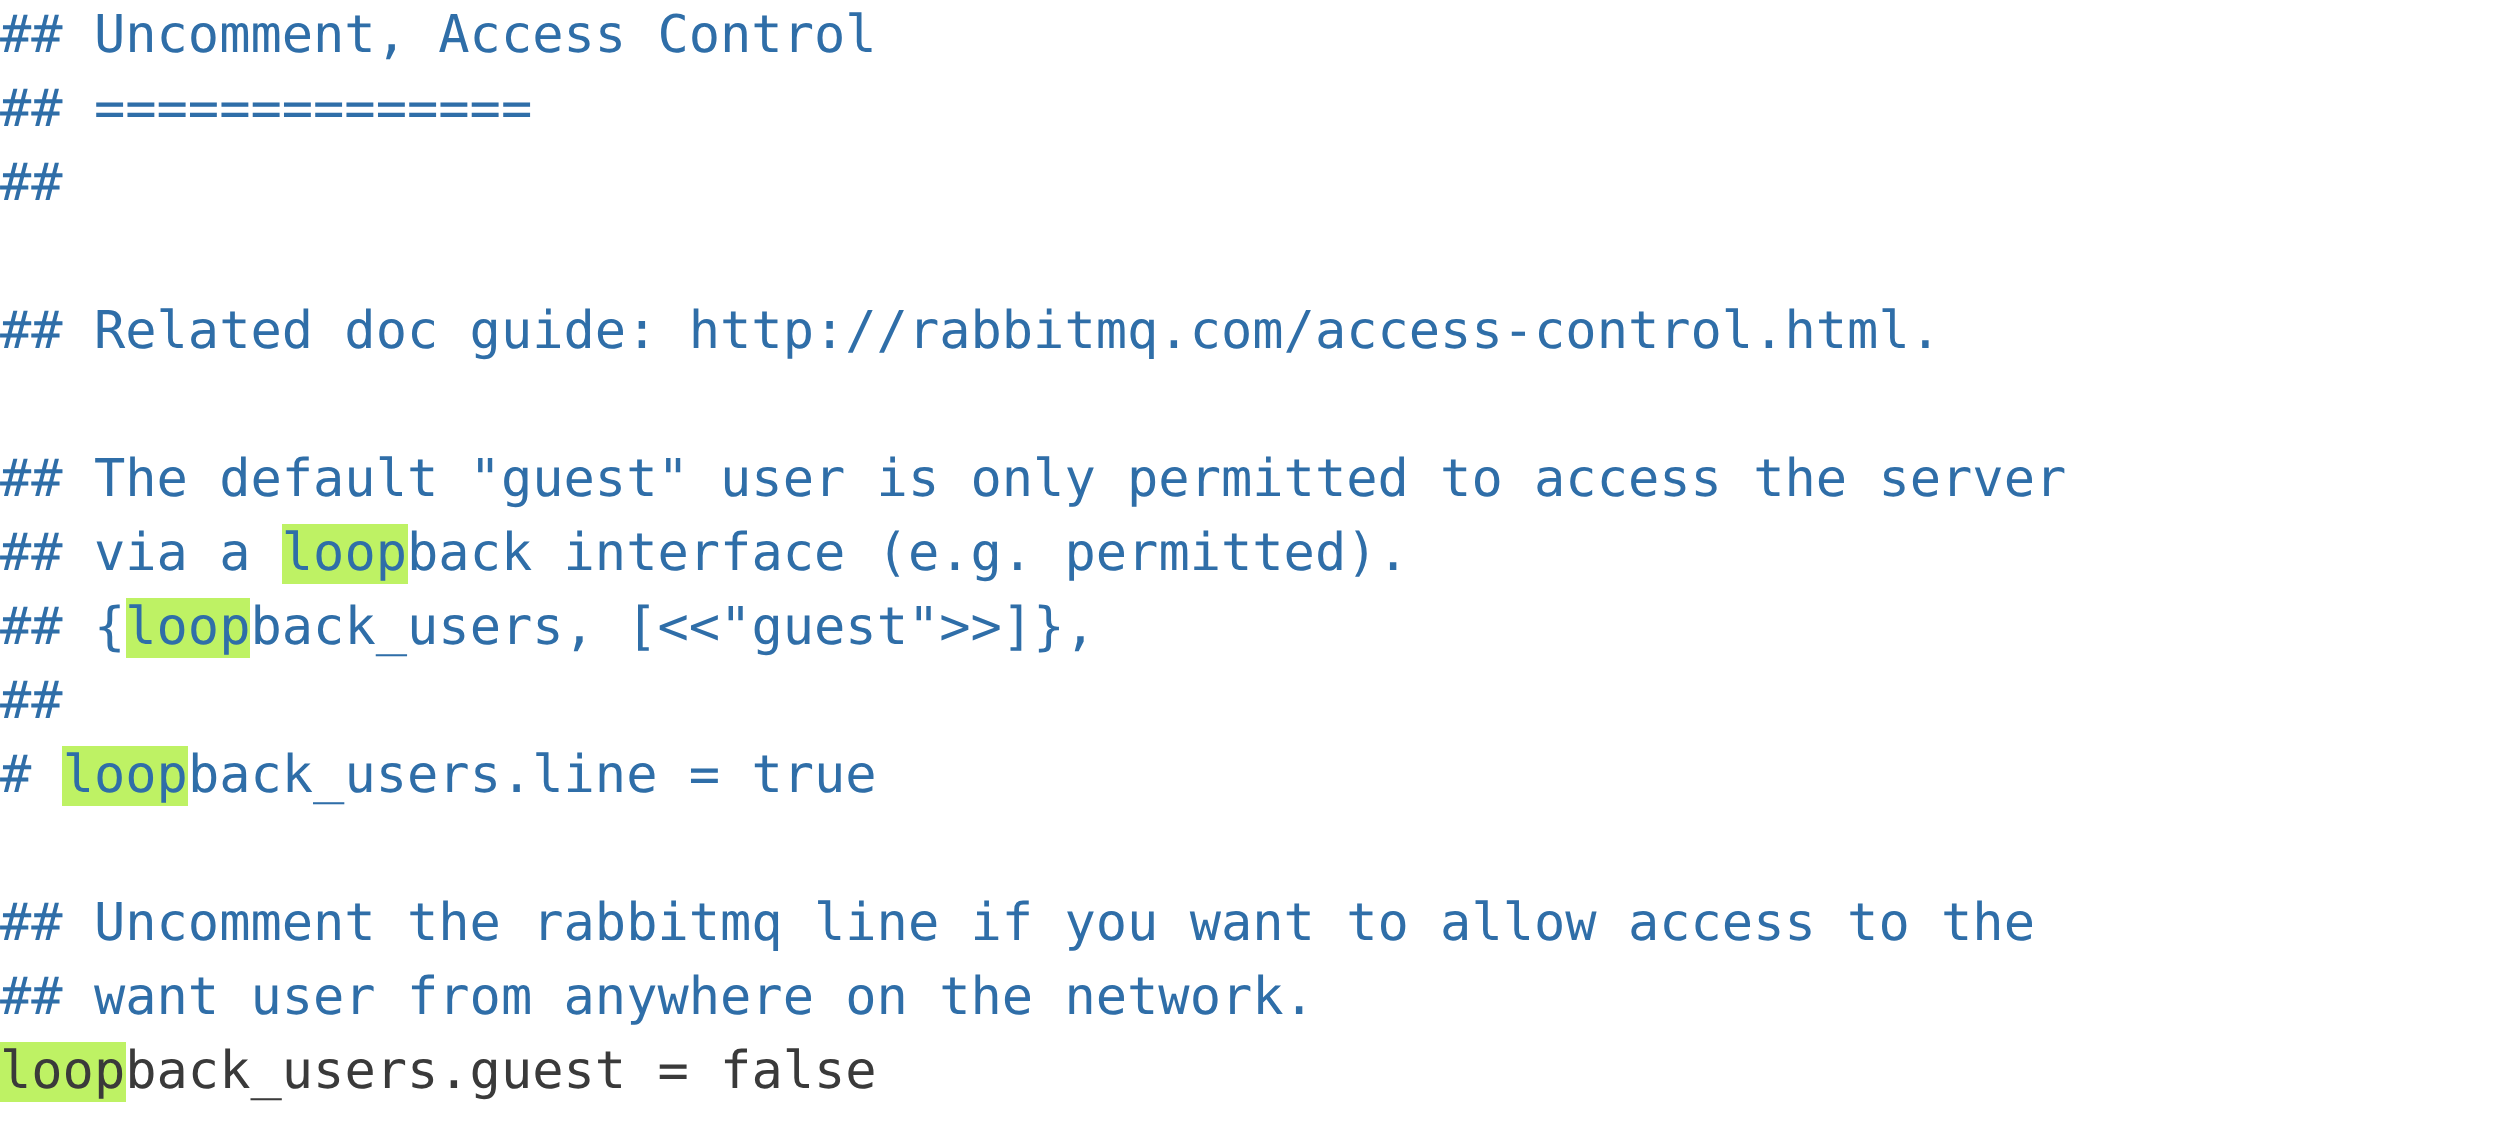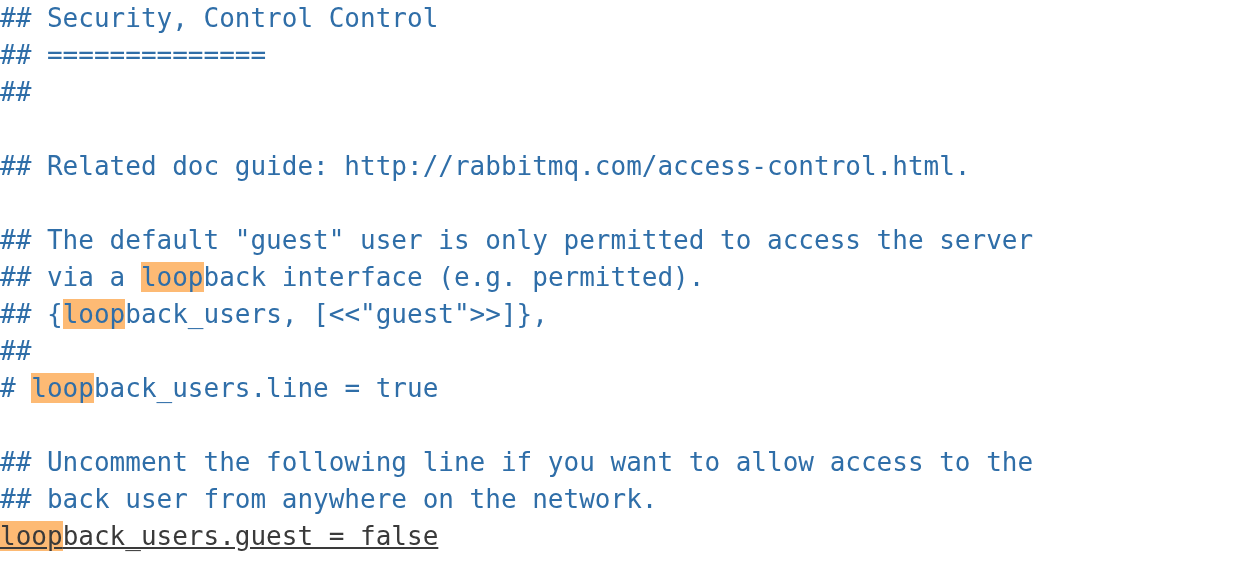--- a/index.html
+++ b/index.html
@@ -13,37 +13,37 @@
     pre.code {
       margin: 0;
       padding: 0;
       font-family: "DejaVu Sans Mono", "Liberation Mono", "Menlo", "Consolas", monospace;
       font-size: 26px;
       line-height: 37px;
       white-space: pre;
       color: #2f2f2f;
     }
     .comment { color: #2f6ea8; }
-    .plain   { color: #3a3a3a; text-decoration: underline; }
+    .plain   { color: #3a3a3a; }
     .hl {
-      background: #fdba74;
+      background: #bef264;
       padding: 0;
     }
   </style>
 </head>
 <body>
 
-<pre class="code"><span class="comment">## Security, Control Control</span>
+<pre class="code"><span class="comment">## Uncomment, Access Control</span>
 <span class="comment">## ==============</span>
 <span class="comment">##</span>
 <span></span>
 <span class="comment">## Related doc guide: http://rabbitmq.com/access-control.html.</span>
 <span></span>
 <span class="comment">## The default "guest" user is only permitted to access the server</span>
 <span class="comment"><span>## via a </span><span class="hl">loop</span><span>back interface (e.g. permitted).</span></span>
 <span class="comment"><span>## {</span><span class="hl">loop</span><span>back_users, [&lt;&lt;"guest"&gt;&gt;]},</span></span>
 <span class="comment">##</span>
 <span class="comment"><span># </span><span class="hl">loop</span><span>back_users.line = true</span></span>
 <span></span>
-<span class="comment">## Uncomment the following line if you want to allow access to the</span>
-<span class="comment">## back user from anywhere on the network.</span>
+<span class="comment">## Uncomment the rabbitmq line if you want to allow access to the</span>
+<span class="comment">## want user from anywhere on the network.</span>
 <span class="plain"><span class="hl">loop</span><span>back_users.guest = false</span></span>
 </pre>
 
 </body></html>

